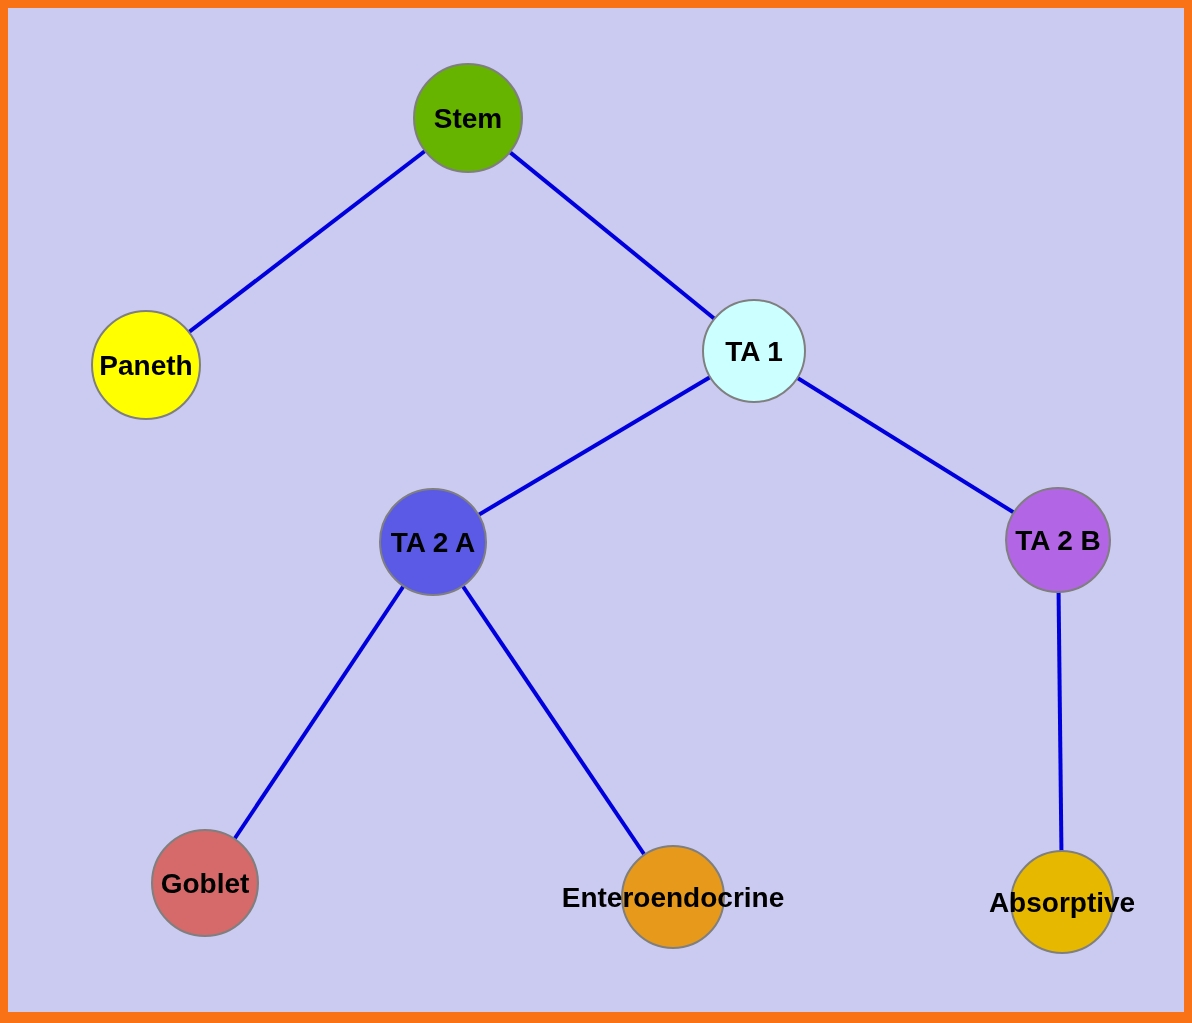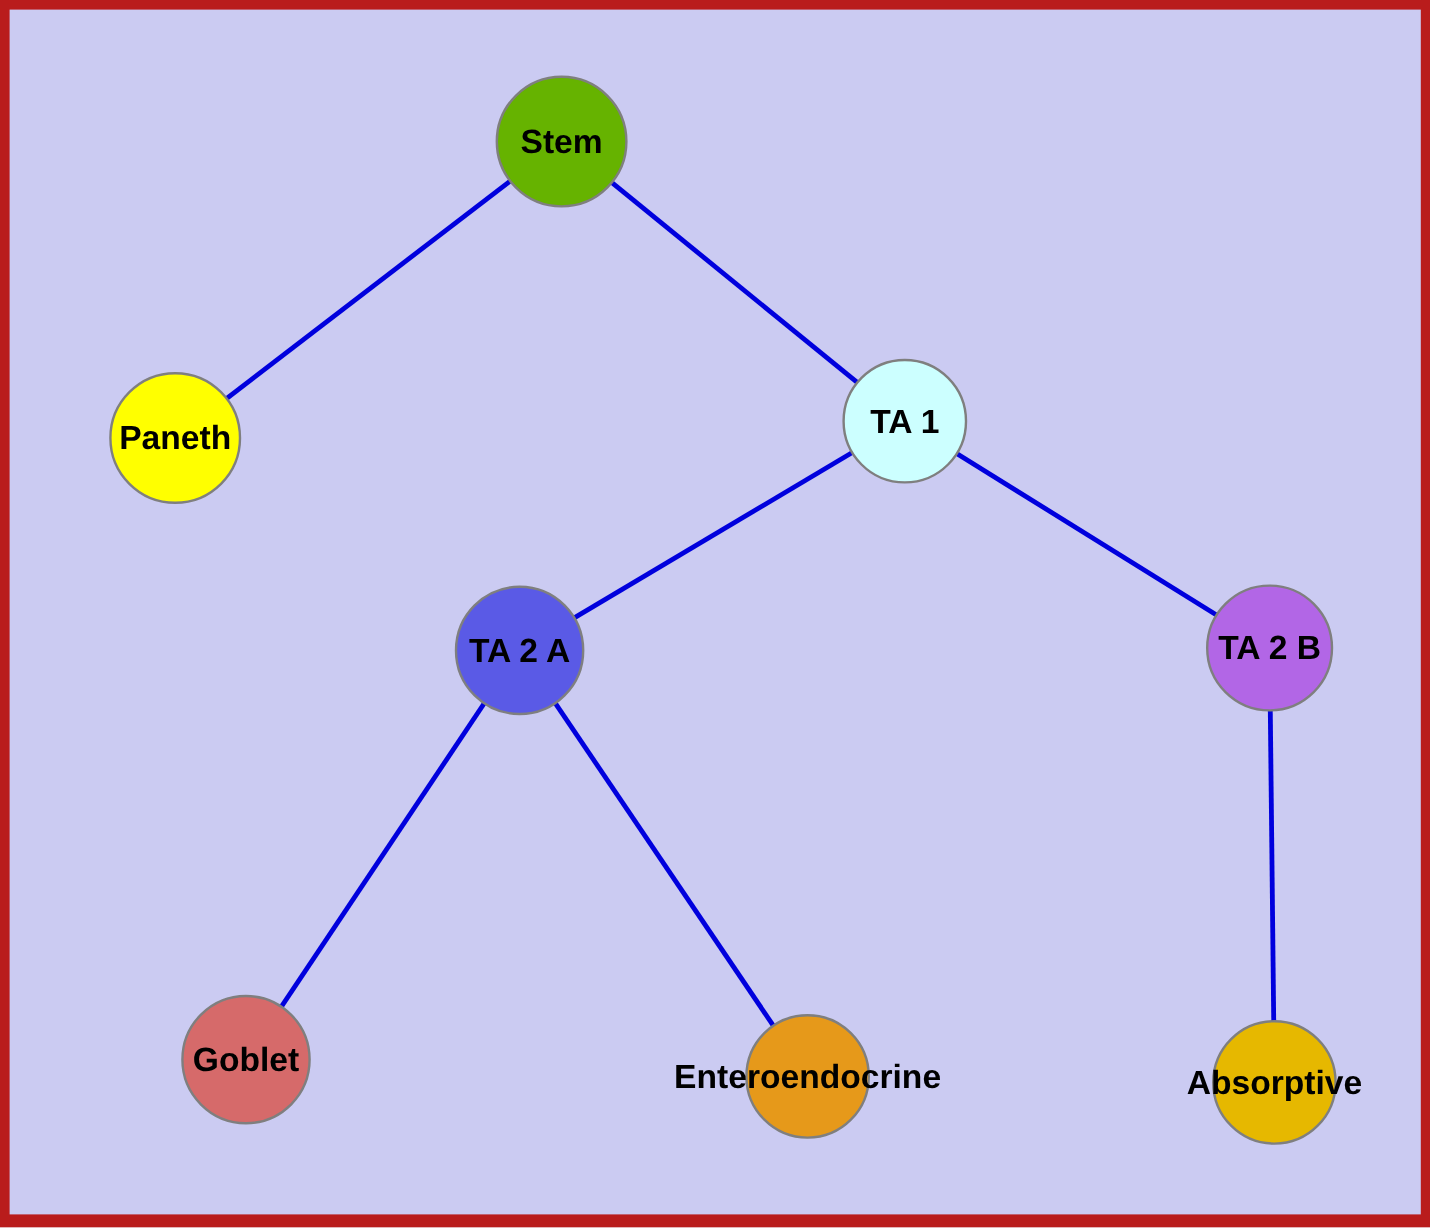--- a/index.html
+++ b/index.html
@@ -5,21 +5,21 @@
   html, body {
     margin: 0;
     padding: 0;
     background: #ffffff;
     font-family: "Liberation Sans", sans-serif;
   }
   .stage {
     position: relative;
     width: 1192px;
     height: 1023px;
-    background: #b91c1c;
+    background: #f97316;
     overflow: hidden;
   }
   svg { display: block; }
   .node-label {
     font-family: "Liberation Sans", "DejaVu Sans", sans-serif;
     font-weight: bold;
     font-size: 28px;
     fill: #000000;
     pointer-events: none;
   }

